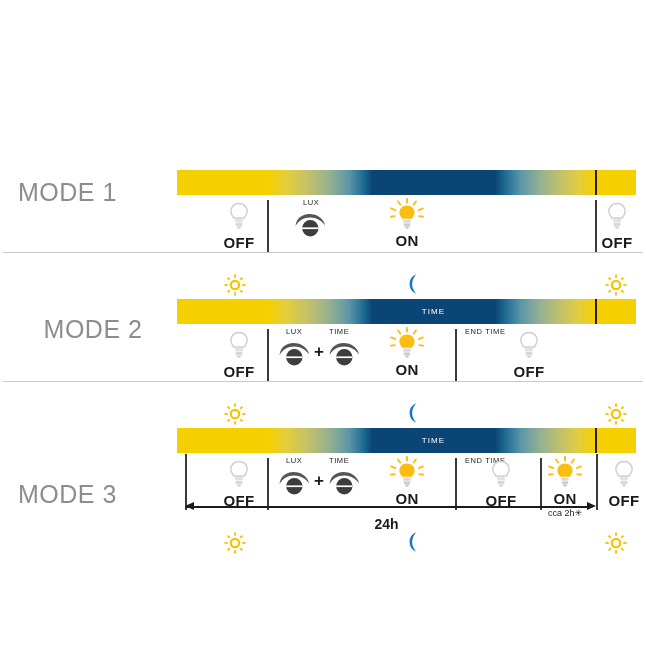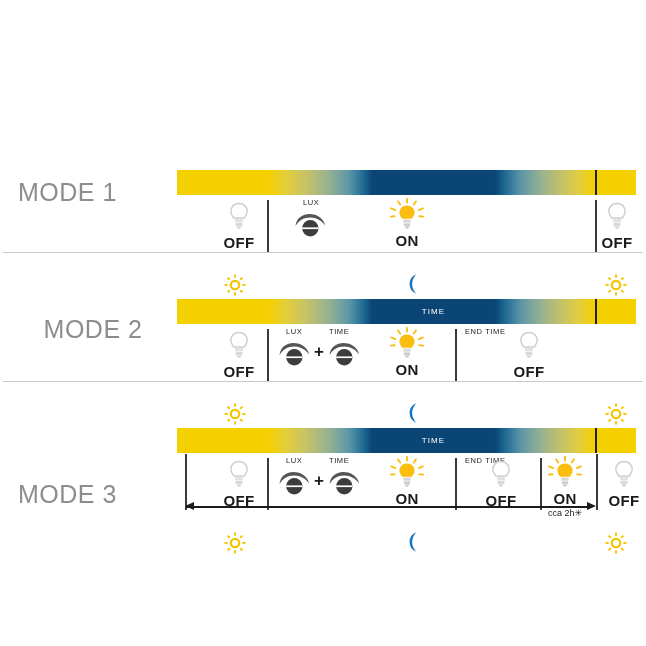--- a/index.html
+++ b/index.html
@@ -448,15 +448,16 @@
         </svg>
         <div class="state-word" style="margin-top:5px;">OFF</div>
       </div>
     </div>
   </div>
 
   <div class="dim-wrap" style="left:177px;top:498px;width:459px;height:40px;">
     <div class="dim-line" style="left:9px;top:8px;width:402px;"></div>
     <div class="dim-arrow left" style="left:8px;top:4.3px;"></div>
     <div class="dim-arrow right" style="left:410px;top:4.3px;"></div>
+    <div class="dim-text" style="left:0px;top:18px;width:419px;">24h</div>
   </div>
 
 </div>
 
 </body></html>

